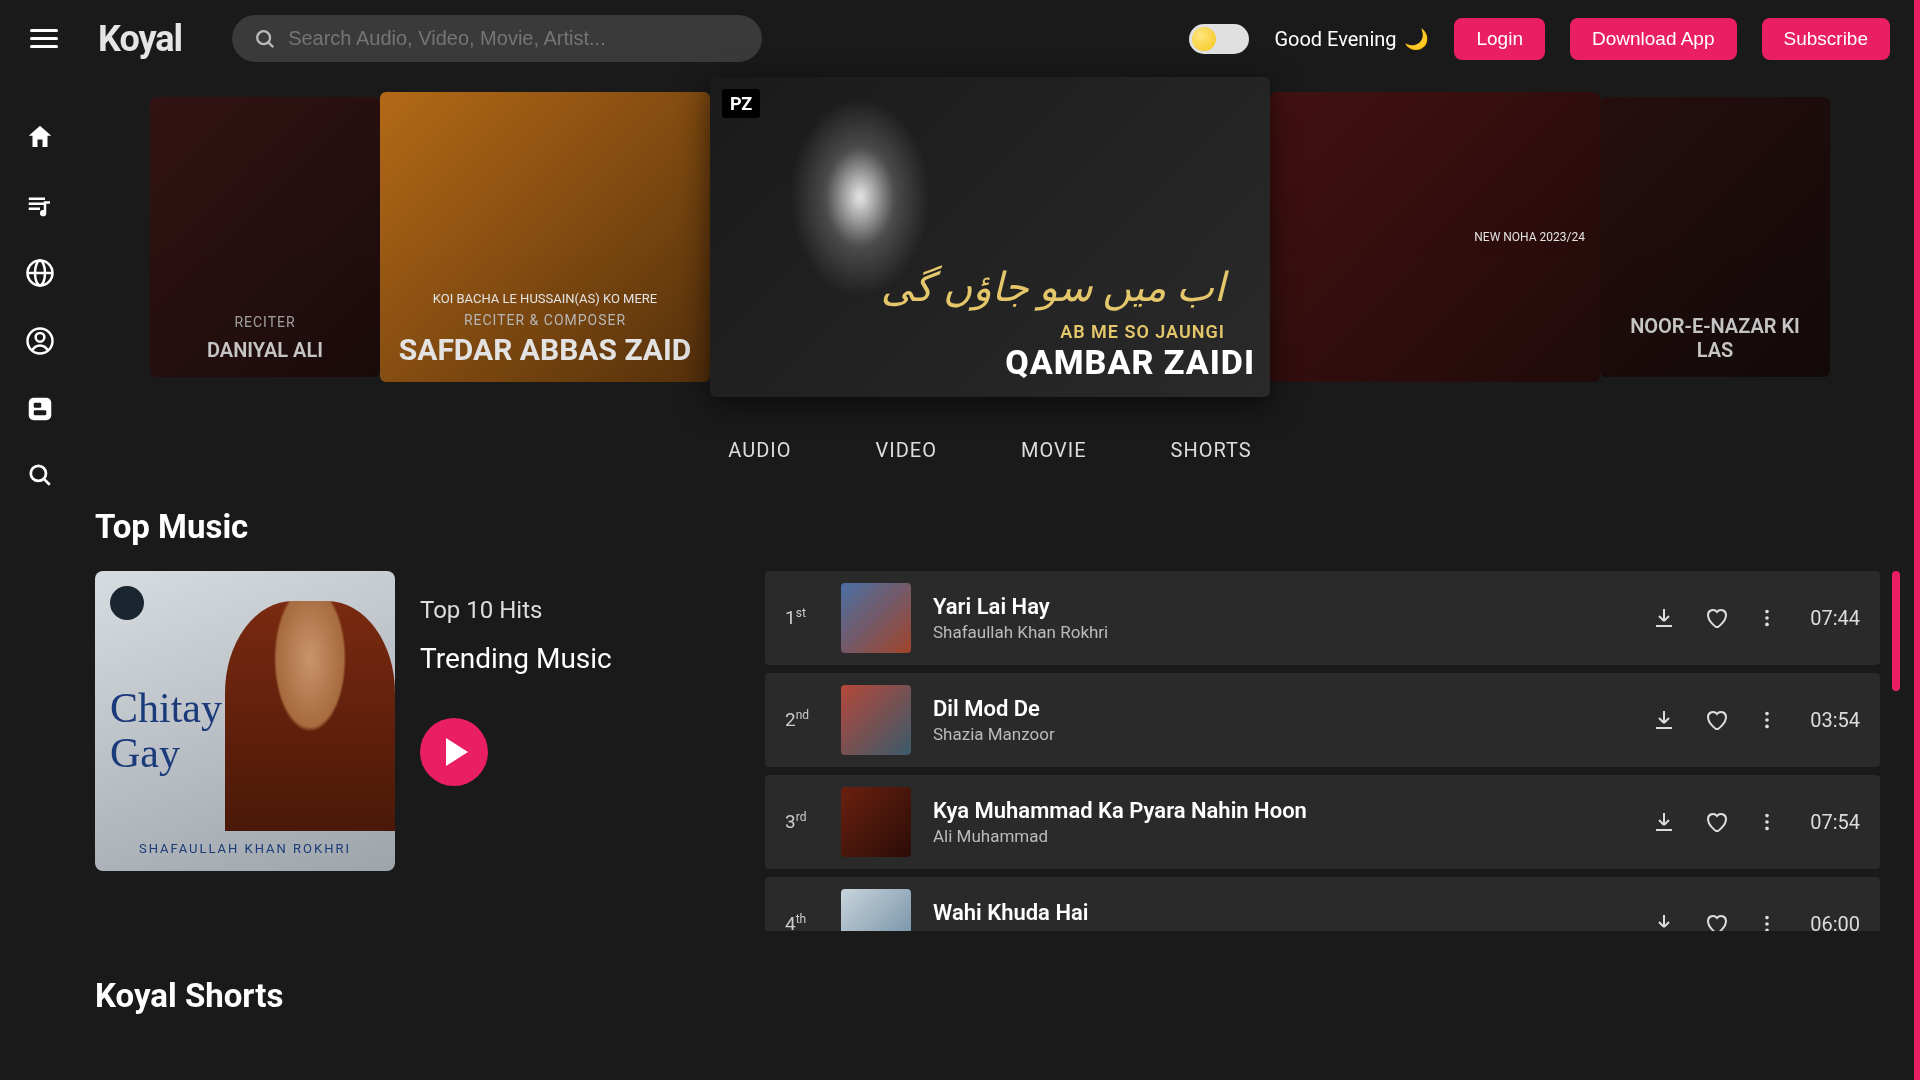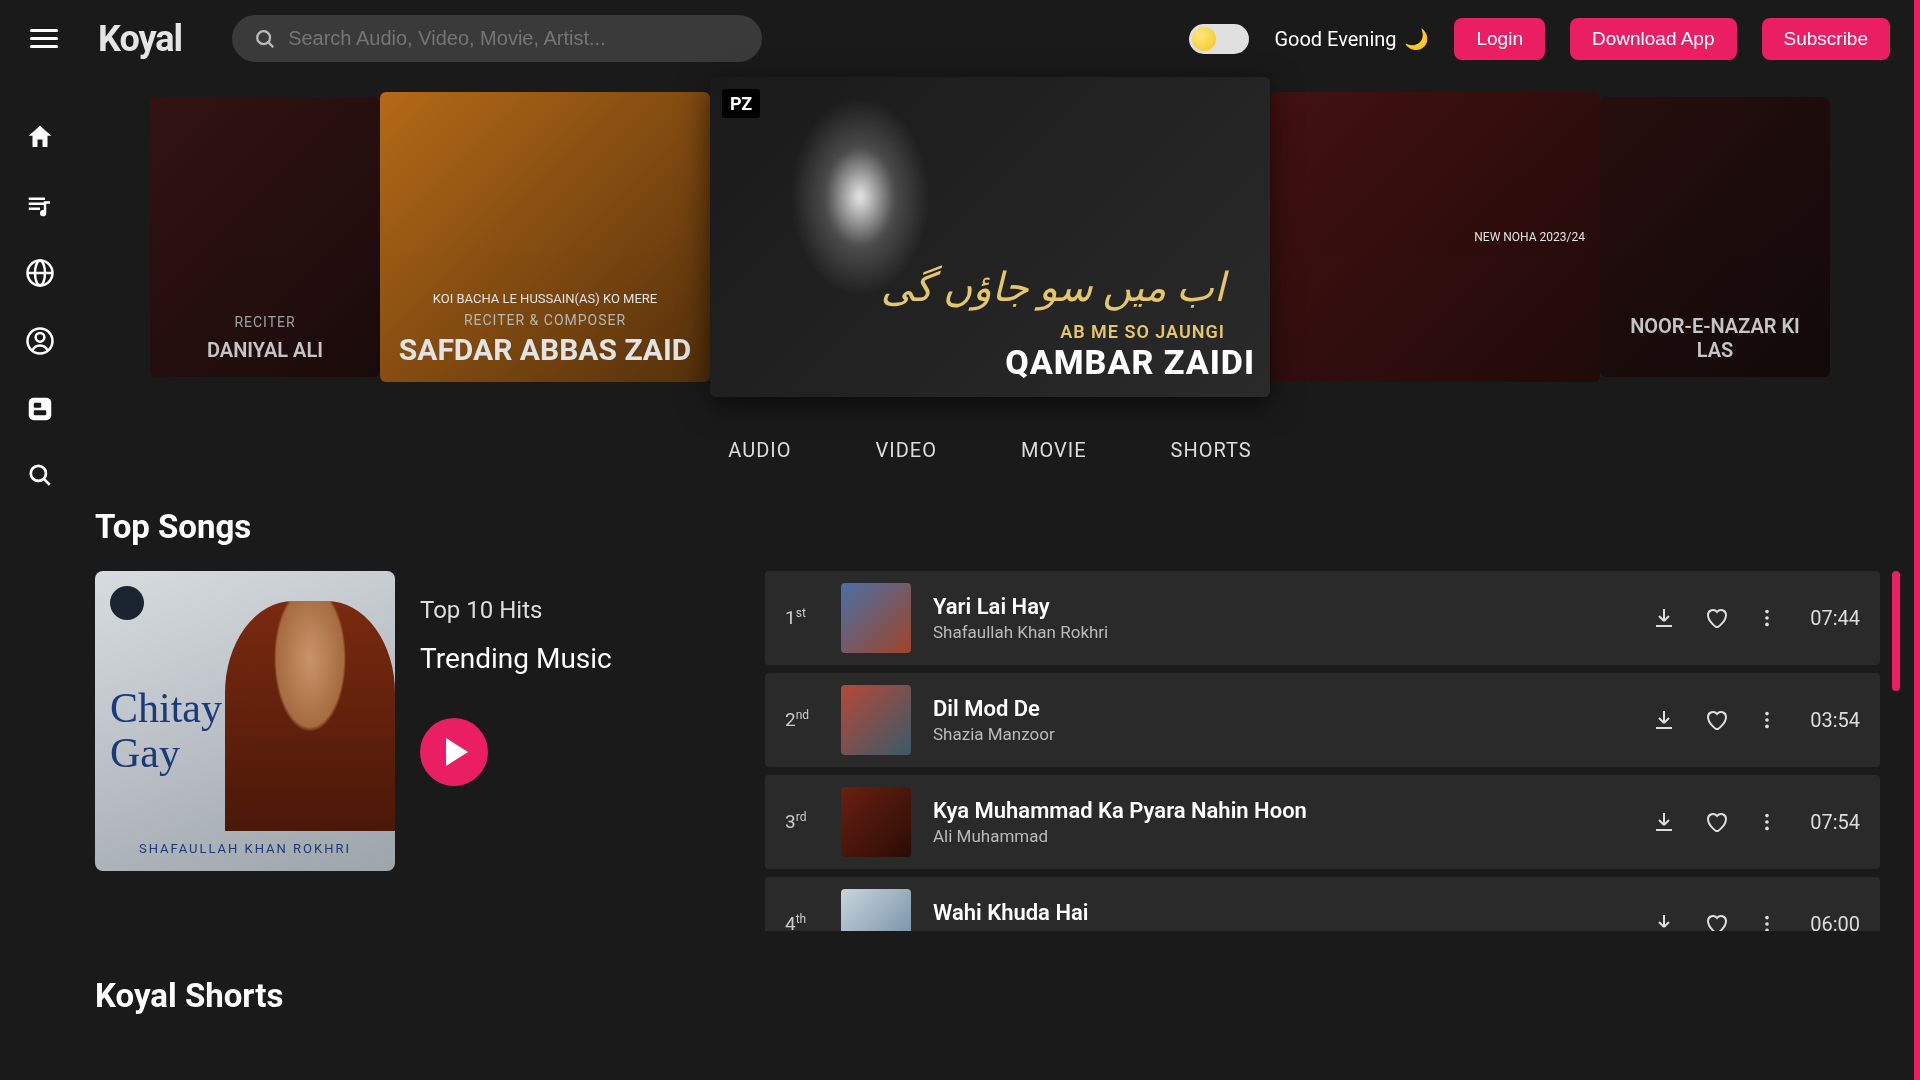--- a/index.html
+++ b/index.html
@@ -257,21 +257,21 @@
       </div>
     </div>
 
     <div class="tabs">
       <div class="tab">AUDIO</div>
       <div class="tab">VIDEO</div>
       <div class="tab">MOVIE</div>
       <div class="tab">SHORTS</div>
     </div>
 
-    <h2 class="section-title">Top Songs</h2>
+    <h2 class="section-title">Top Music</h2>
 
     <div class="top-songs">
       <div class="ts-left">
         <div class="ts-cover">
           <div class="ts-cover-badge"></div>
           <div class="ts-cover-person"></div>
           <div class="ts-cover-text">Chitay Wal The Gay</div>
           <div class="ts-cover-footer">SHAFAULLAH KHAN ROKHRI</div>
         </div>
         <div class="ts-meta">

